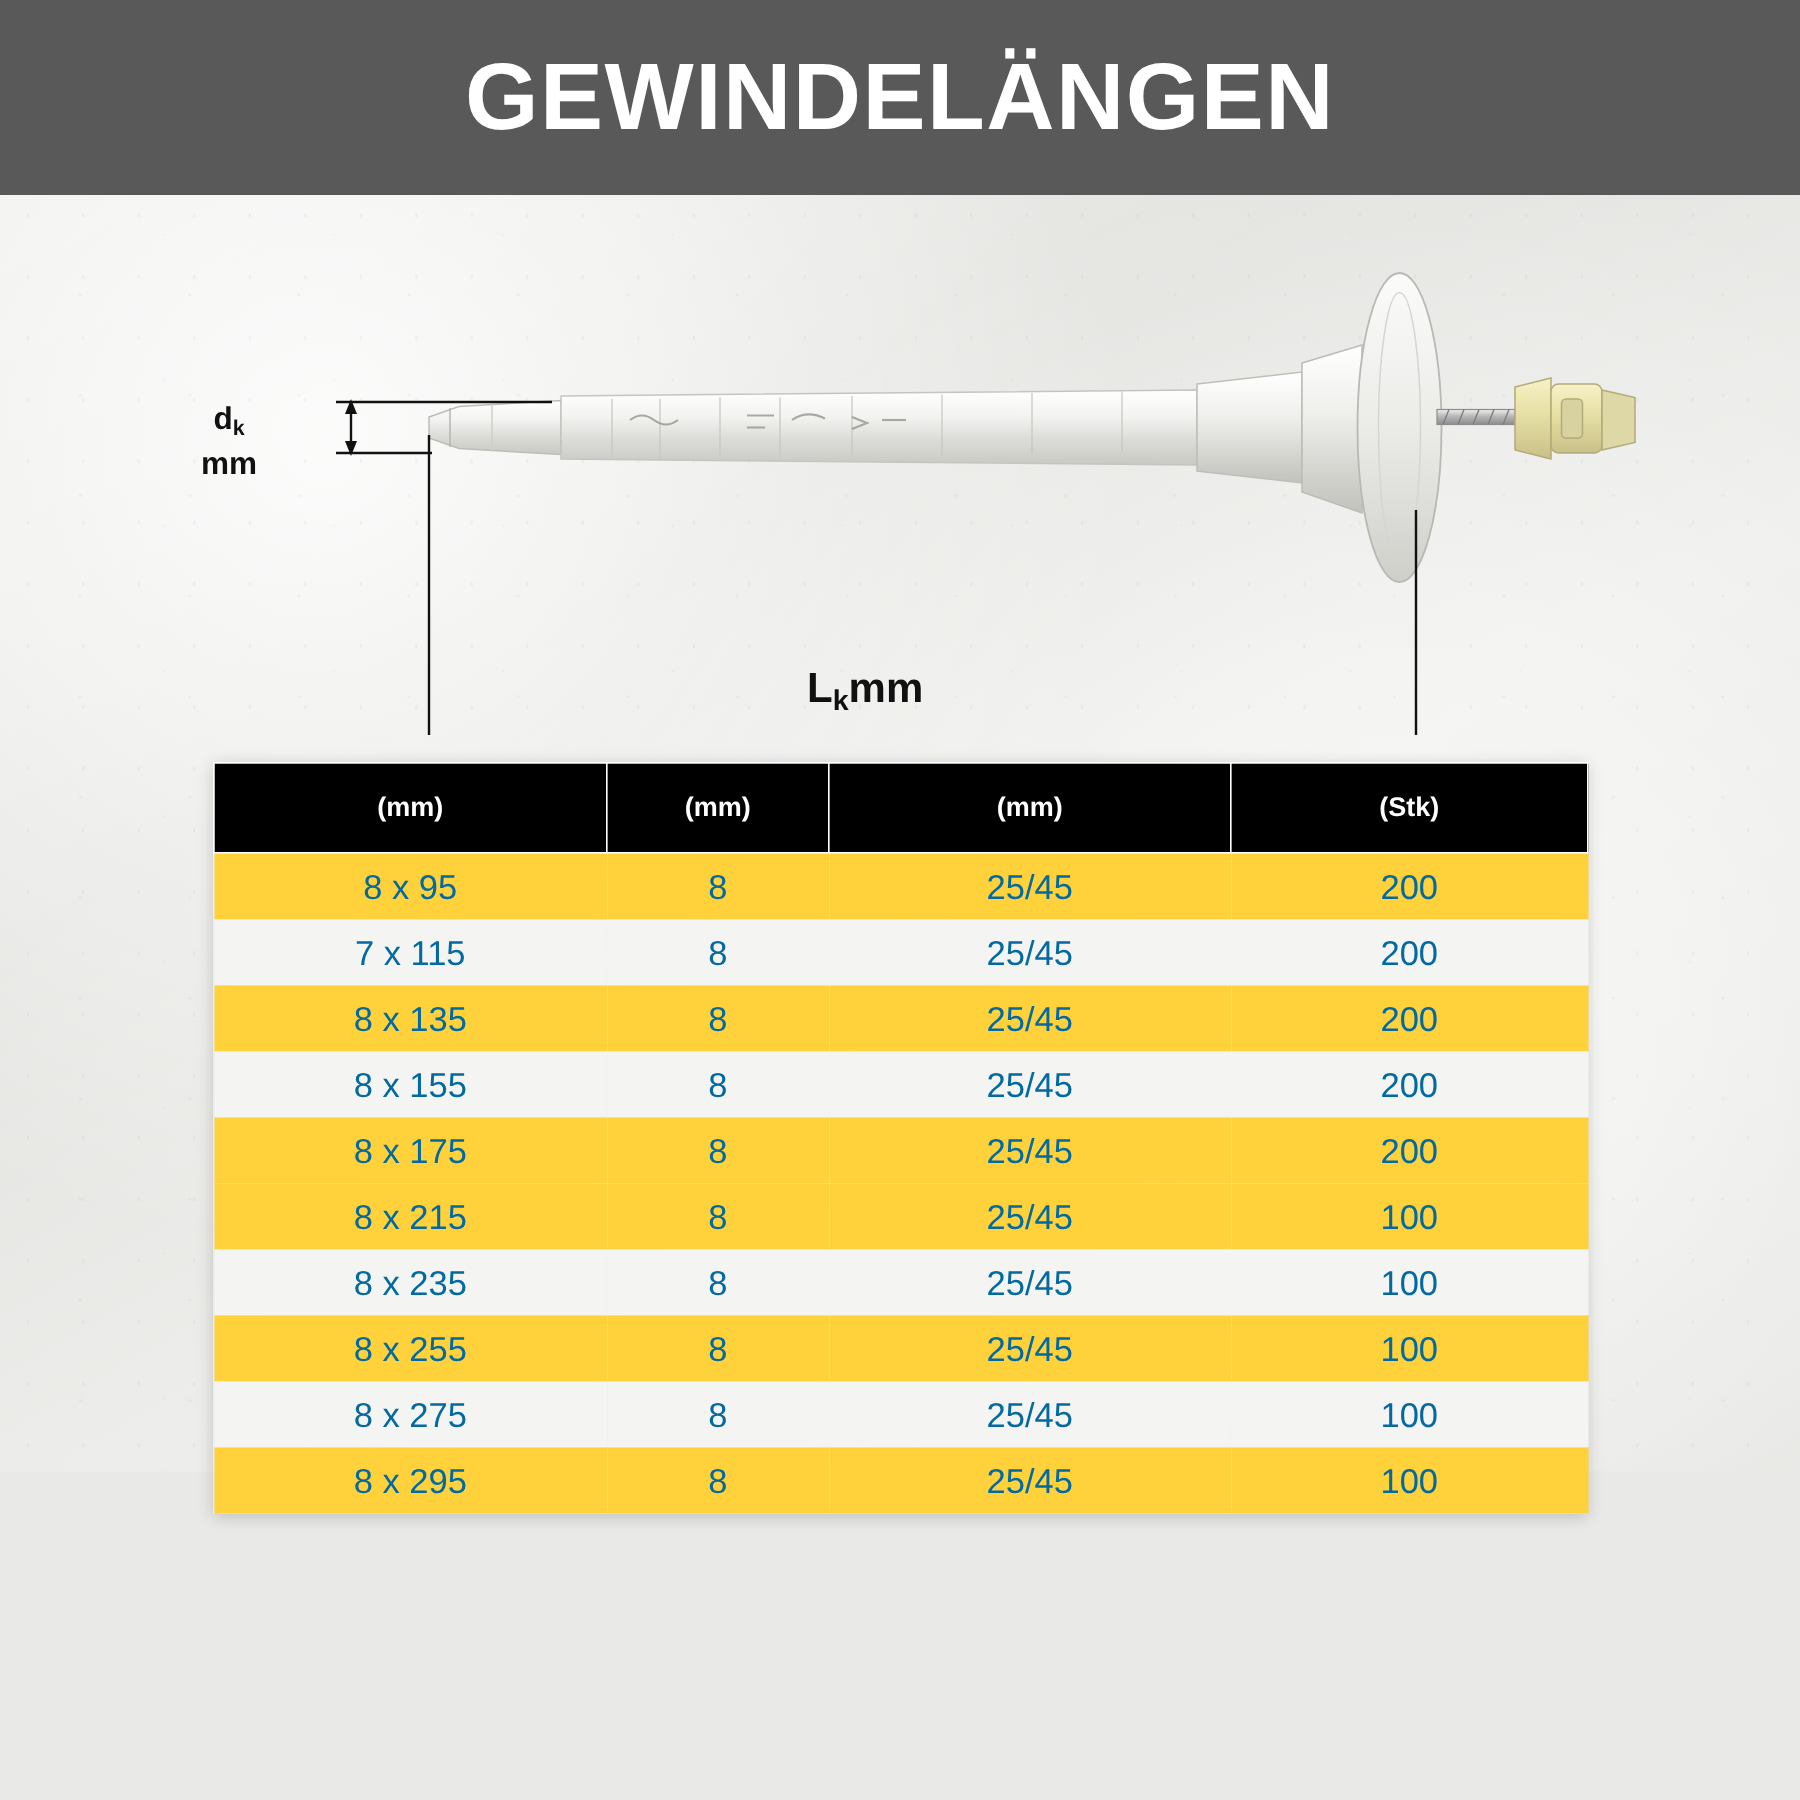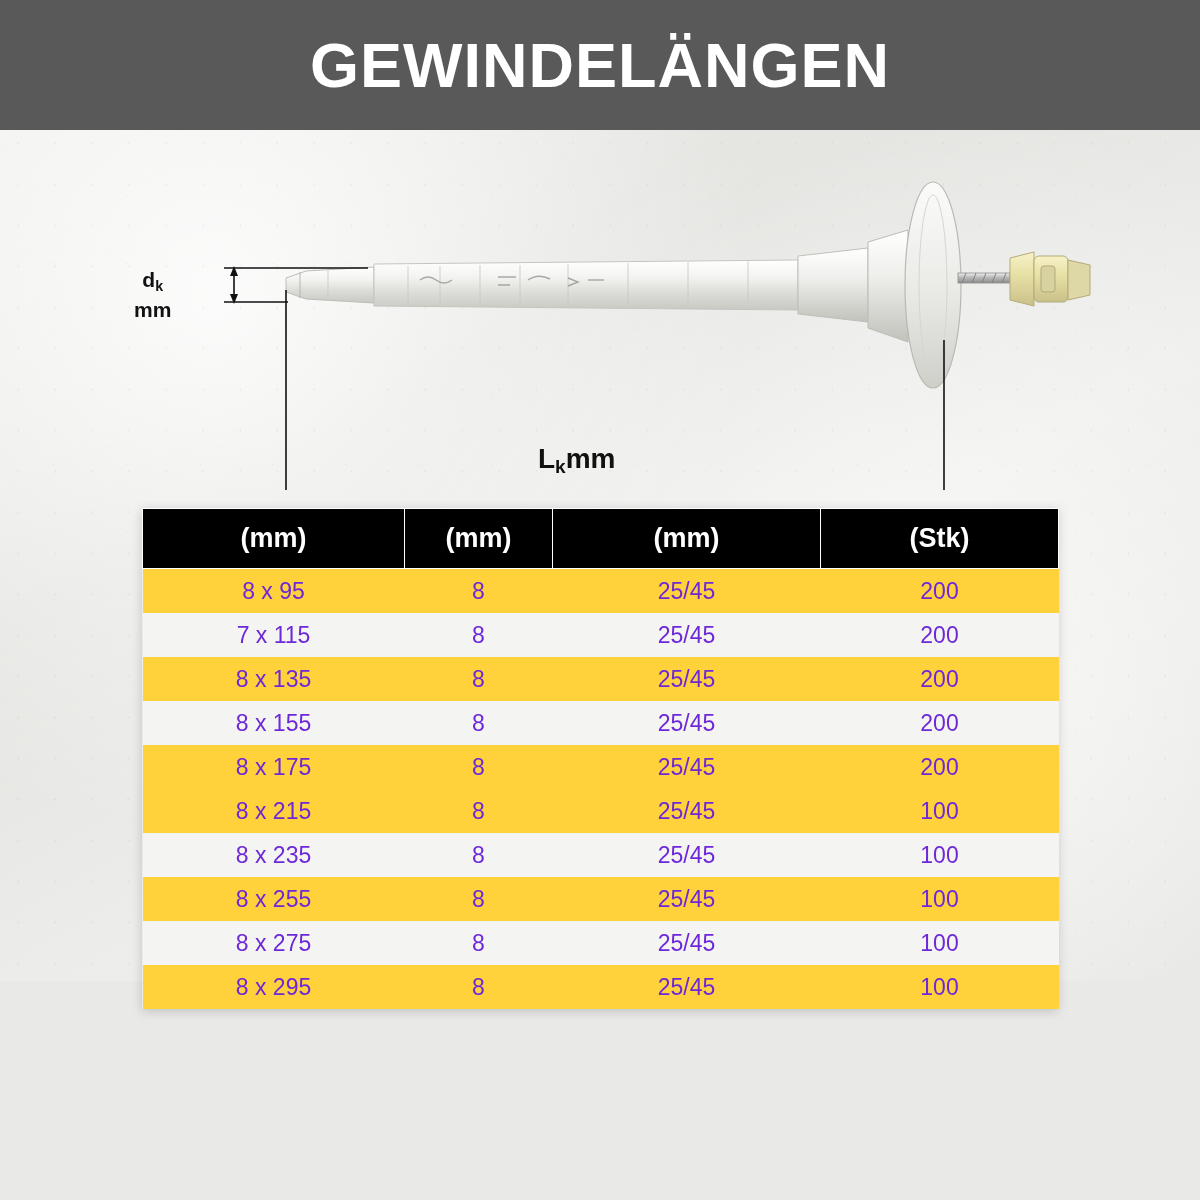--- a/index.html
+++ b/index.html
@@ -109,25 +109,25 @@
   }
   thead th {
     background: #000000;
     color: #ffffff;
     font-size: 23px;
     font-weight: bold;
     height: 57px;
     border: 1px solid #ffffff;
   }
   thead tr.units th {
-    font-size: 27px;
+    font-size: 18px;
   }
   tbody td {
     font-size: 23px;
-    color: #6d28d9;
+    color: #0369a1;
     height: 42px;
     border: none;
   }
   tbody tr.odd td { background: #ffd23c; }
   tbody tr.even td { background: #f4f4f2; }
 
   col.c1 { width: 262px; }
   col.c2 { width: 148px; }
   col.c3 { width: 268px; }
   col.c4 { width: 238px; }

